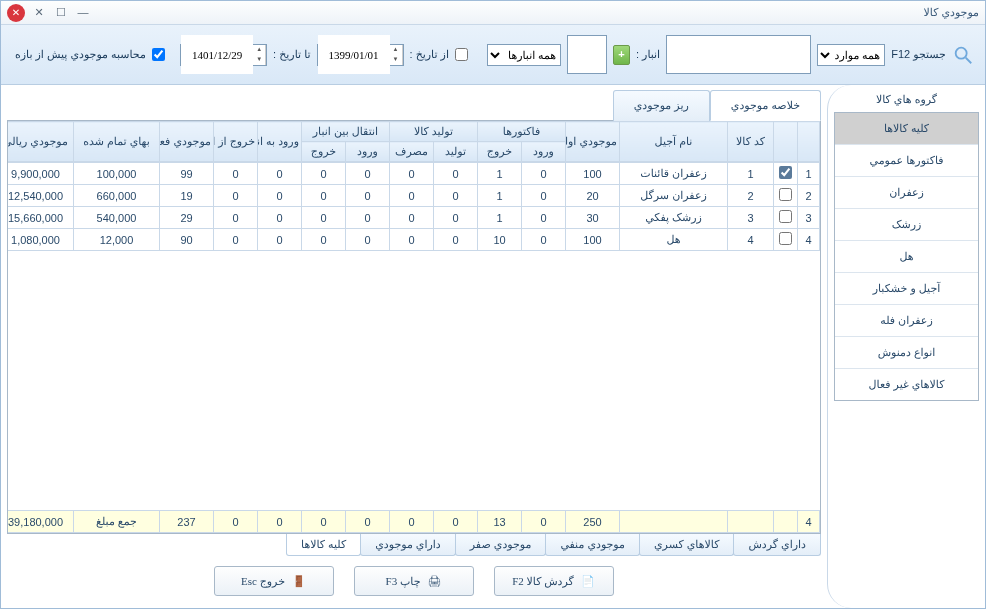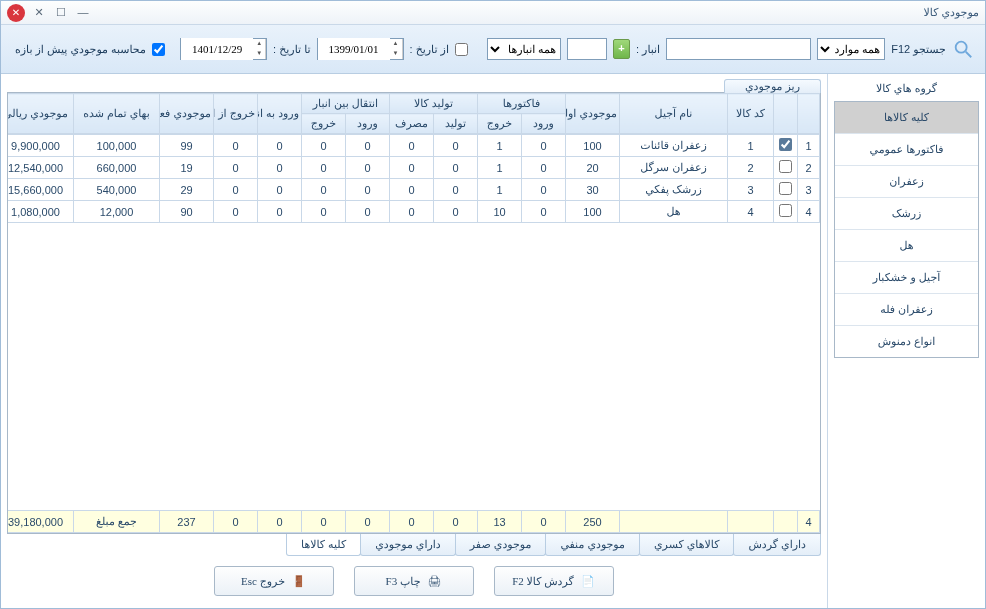--- a/index.html
+++ b/index.html
@@ -11,41 +11,41 @@
 .titlebar .title { flex: 0 0 auto; }
 .titlebar .spacer { flex: 1; }
 .titlebar .win-btn { width: 20px; height: 16px; margin-right: 2px; text-align: center; line-height: 14px; color: #5a6a7a; cursor: pointer; }
 .titlebar .close-btn { width: 18px; height: 18px; border-radius: 50%; background: #d9363e; color: #fff; font-size: 10px; line-height: 18px; text-align: center; cursor: pointer; margin-right: 4px; }
 
 .toolbar { background: linear-gradient(#e9f2fb,#d9e8f7); border-bottom: 1px solid #b8cde2; padding: 10px 10px 10px 14px; display: flex; align-items: center; gap: 6px; color: #1a3a5a; }
 .toolbar .search-icon { width: 28px; height: 28px; display:flex; align-items:center; justify-content:center; }
 .toolbar .search-icon svg { width: 22px; height: 22px; }
 .toolbar .lbl { white-space: nowrap; text-align: right; }
 .toolbar select { height: 22px; border: 1px solid #7f9db9; background: #fff; font-family: Tahoma; font-size: 11px; }
-.toolbar input[type=text] { height: 22px; border: 1px solid #7f9db9; padding: 0 4px; font-family: Tahoma; font-size: 11px; direction: ltr; text-align: left; background:#fff; }
+.toolbar input[type=text] { height: 39px; border: 1px solid #7f9db9; padding: 0 4px; font-family: Tahoma; font-size: 11px; direction: ltr; text-align: left; background:#fff; }
 .toolbar .plus-btn { width: 20px; height: 20px; border: 1px solid #6a9a4a; background: linear-gradient(#9fd87a,#6fb64a); color: #fff; font-weight: bold; line-height: 16px; text-align: center; border-radius: 2px; cursor: pointer; }
 .toolbar .date-spin { display:flex; align-items:center; border:1px solid #7f9db9; background:#fff; height:22px;}
 .toolbar .date-spin input{ border:0; width:72px; text-align:center; direction:ltr;}
 .toolbar .date-spin .spins{ display:flex; flex-direction:column; border-right:1px solid #ccc;}
 .toolbar .date-spin .spins span{ font-size:6px; height:10px; line-height:8px; padding:0 3px; cursor:pointer; color:#555;}
 .toolbar input[type=checkbox]{ vertical-align:middle;}
 
 .body { flex: 1; display: flex; overflow: hidden; }
 
-.sidebar { width: 158px; border-left: 1px solid #c9d8e8; padding: 4px 6px; background:#fff;}
+.sidebar { width: 158px; border-left: 1px solid #c9d8e8; padding: 4px 6px; background:#fff;border-radius:24px;}
 .sidebar h4 { text-align: center; font-weight: normal; color: #2a4a6a; padding: 4px 0 6px; font-size:11px;}
 .side-list { border: 1px solid #a8b8c8; }
 .side-item { padding: 9px 6px; border-bottom: 1px solid #dce5ee; text-align: center; color: #2a4a6a; cursor: pointer; background:#fff;}
 .side-item:last-child{ border-bottom:0;}
 .side-item.selected { background: #d0d0d0; }
 
 .main { flex: 1; display: flex; flex-direction: column; padding: 4px 6px 0 6px; overflow:hidden;}
 
 .top-tabs { display: flex; gap: 0; }
-.top-tab { padding: 0 20px; border: 1px solid #b8cde2; border-bottom: 0; background: linear-gradient(#f5faff,#e4eef8); color:#2a4a6a; cursor: pointer; border-radius: 3px 3px 0 0; position:relative; top:1px;}
+.top-tab { padding: 8px 20px; border: 1px solid #b8cde2; border-bottom: 0; background: linear-gradient(#f5faff,#e4eef8); color:#2a4a6a; cursor: pointer; border-radius: 3px 3px 0 0; position:relative; top:1px;}
 .top-tab.active { background: #fff; z-index:2; border-bottom:1px solid #fff;}
 
 .grid-wrap { flex:1; border:1px solid #a8b8c8; display:flex; flex-direction:column; overflow:hidden; background:#fff;}
 table.grid { border-collapse: collapse; width: 100%; table-layout: fixed; }
 table.grid th, table.grid td { border: 1px solid #c9d8e8; padding: 3px 2px; text-align: center; font-size: 11px; color:#2a4a6a; overflow:hidden; white-space:nowrap;}
 table.grid thead th { background: linear-gradient(#eaf3fc,#d8e7f6); font-weight: normal; height:20px;margin-top:10px;}
 table.grid tbody td { height: 22px; }
 table.grid .num { direction: ltr; }
 .grid-body { flex:1; overflow:auto; }
 .grid-footer table.grid td { background:#ffffe0; font-weight:normal;}
@@ -117,25 +117,27 @@
       <h4>گروه هاي کالا</h4>
       <div class="side-list" id="side-list">
           <div class="side-item selected">کليه کالاها</div>
           <div class="side-item">فاکتورها عمومي</div>
           <div class="side-item">زعفران</div>
           <div class="side-item">زرشک</div>
           <div class="side-item">هل</div>
           <div class="side-item">آجيل و خشکبار</div>
           <div class="side-item">زعفران فله</div>
           <div class="side-item">انواع دمنوش</div>
+          <div class="side-item">کالاهاي غير فعال</div>
         </div>
     </div>
 
     <div class="main">
       <div class="top-tabs" id="top-tabs">
+          <div class="top-tab active">خلاصه موجودي</div>
           <div class="top-tab">ريز موجودي</div>
         </div>
       <div class="grid-wrap">
         <table class="grid">
           <colgroup>
             <col class="col-idx">
               <col class="col-chk">
               <col class="col-code">
               <col class="col-name">
             <col class="col-n2">

